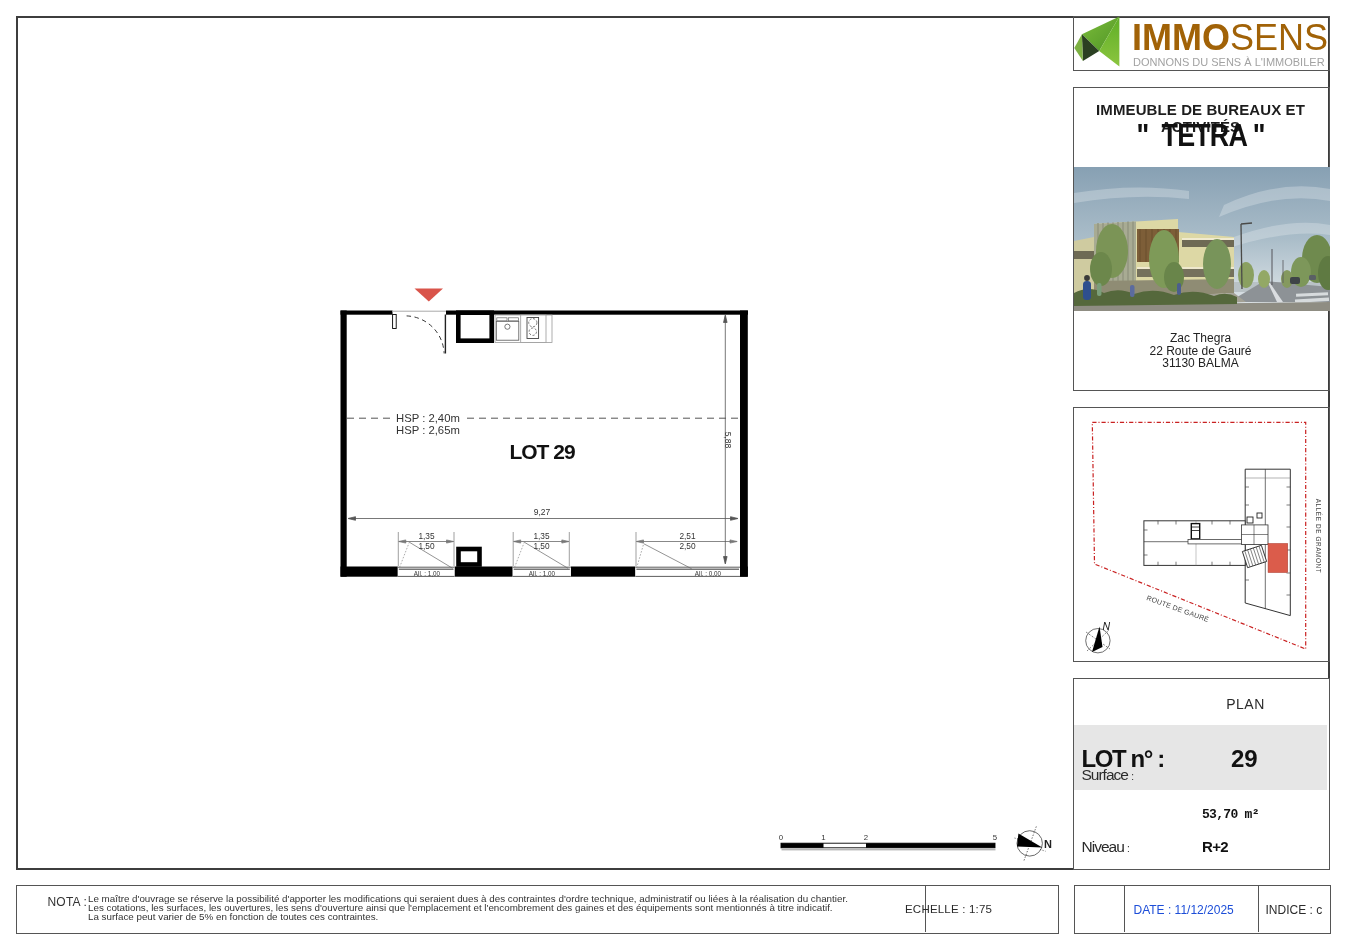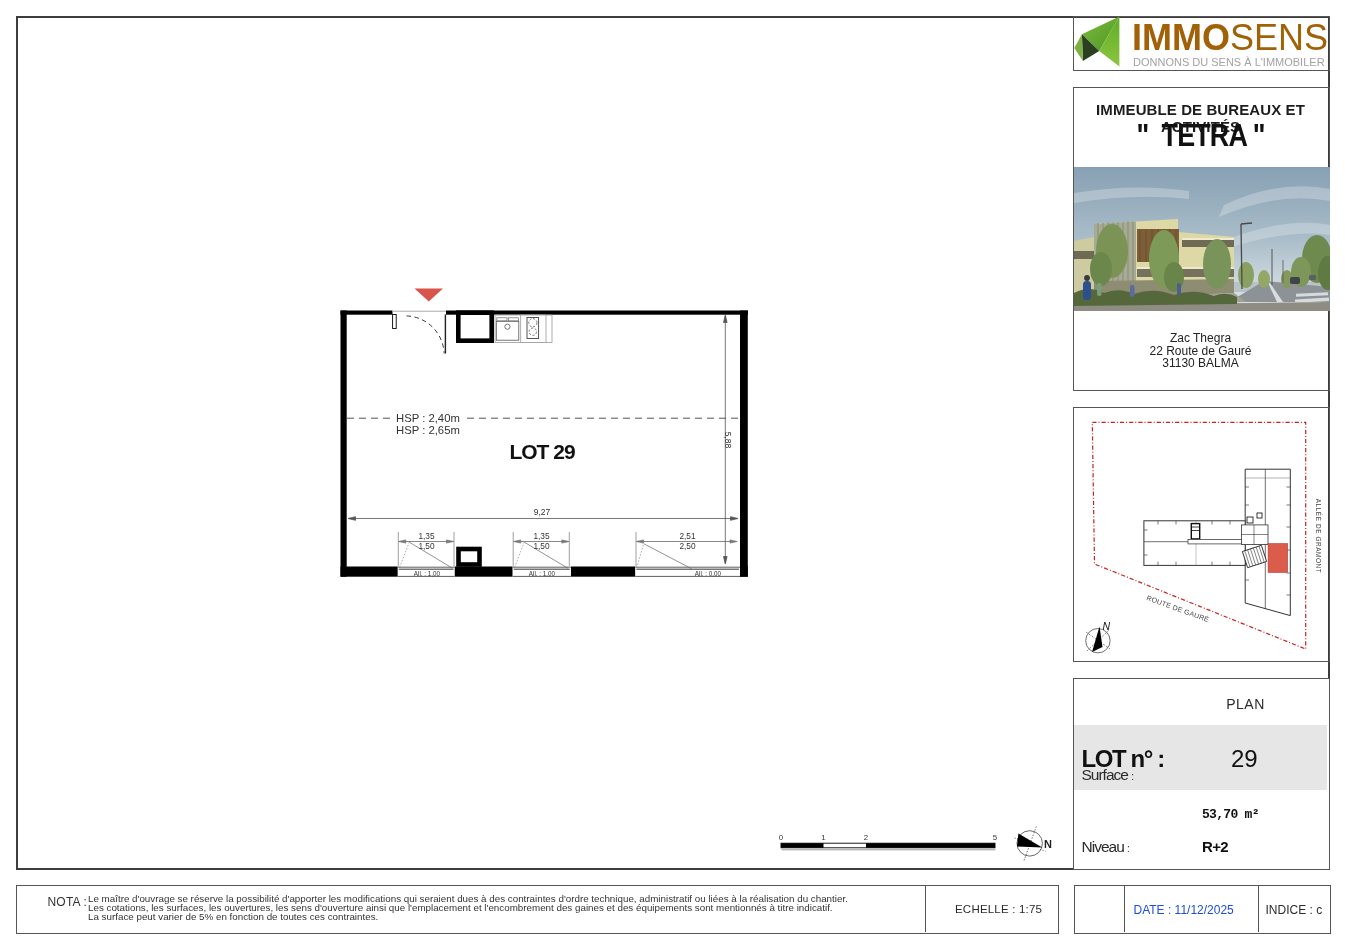--- a/index.html
+++ b/index.html
@@ -354,37 +354,37 @@
 </svg>
 
 <div class="abs" style="left:1073px;top:678px;width:255px;height:190px;border:1px solid #555;background:#fff;"></div>
 
 <div class="abs" style="left:1073px;top:696px;width:255px;text-align:center;font-size:14px;color:#2b2b2b;letter-spacing:0.5px;padding-left:45px;">PLAN</div>
 
 <div class="abs" style="left:1074px;top:724.5px;width:253px;height:65.5px;background:#e6e6e6;"></div>
 
 <div class="abs" style="left:1081.5px;top:744.5px;font-size:24px;font-weight:bold;color:#111;letter-spacing:-1.4px;">LOT n° :</div>
 
-<div class="abs" style="left:1231px;top:744.5px;font-size:24px;font-weight:normal;color:#111;">29</div>
+<div class="abs" style="left:1231px;top:744.5px;font-size:24px;font-weight:bold;color:#111;">29</div>
 
 <div class="abs" style="left:1081.5px;top:766px;font-size:15.5px;color:#2b2b2b;letter-spacing:-1px;">Surface <span style="font-size:10px;">:</span></div>
 <div class="abs" style="left:1202px;top:807px;font-size:13px;font-weight:bold;color:#111;letter-spacing:-0.7px;font-family:Liberation Mono, monospace;">53,70 m²</div>
 
 <div class="abs" style="left:1081.5px;top:837.8px;font-size:15.5px;color:#2b2b2b;letter-spacing:-1px;">Niveau <span style="font-size:10px;">:</span></div>
 <div class="abs" style="left:1202px;top:838.3px;font-size:15px;font-weight:bold;color:#111;letter-spacing:-0.7px;">R+2</div>
 
 <div class="abs" style="left:16px;top:885px;width:1041px;height:47px;border:1px solid #555;"></div>
 
 <div class="abs" style="left:47.5px;top:894.7px;font-size:12px;color:#333;letter-spacing:0.2px;">NOTA :</div>
 
 <div class="abs" style="left:88px;top:894.7px;width:840px;font-size:9.8px;color:#333;line-height:8.9px;white-space:nowrap;">Le maître d'ouvrage se réserve la possibilité d'apporter les modifications qui seraient dues à des contraintes d'ordre technique, administratif ou liées à la réalisation du chantier.<br>Les cotations, les surfaces, les ouvertures, les sens d'ouverture ainsi que l'emplacement et l'encombrement des gaines et des équipements sont mentionnés à titre indicatif.<br>La surface peut varier de 5% en fonction de toutes ces contraintes.</div>
 
 <div class="abs" style="left:925px;top:885px;width:1px;height:47px;background:#555;"></div>
 
-<div class="abs" style="left:955px;top:902.5px;font-size:11.5px;color:#2b2b2b;letter-spacing:0.2px;">ECHELLE : 1:75</div>
+<div class="abs" style="left:905px;top:902.5px;font-size:11.5px;color:#2b2b2b;letter-spacing:0.2px;">ECHELLE : 1:75</div>
 
 <svg class="abs" style="left:770px;top:825px;" width="290" height="40" viewBox="770 825 290 40">
   <g>
     <rect x="781" y="843.2" width="214" height="4.6" fill="#fff" stroke="#000" stroke-width="0.9"></rect>
     <rect x="781" y="843.2" width="42.5" height="4.6" fill="#000"></rect>
     <rect x="866" y="843.2" width="129" height="4.6" fill="#000"></rect>
     <line x1="781.5" y1="849.8" x2="995.5" y2="849.8" stroke="#999" stroke-width="1"></line>
     <text x="781" y="839.5" font-size="7.8" fill="#333" text-anchor="middle">0</text>
     <text x="823.5" y="839.5" font-size="7.8" fill="#333" text-anchor="middle">1</text>
     <text x="866" y="839.5" font-size="7.8" fill="#333" text-anchor="middle">2</text>

